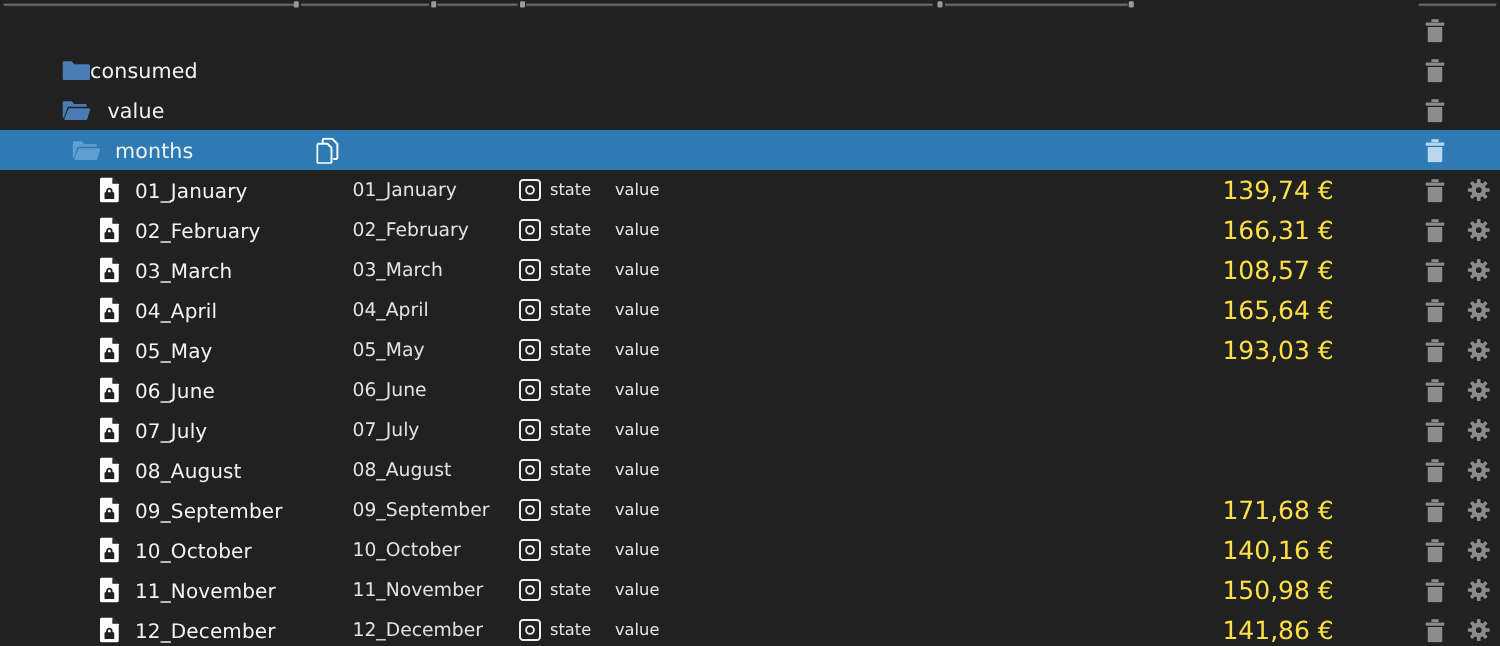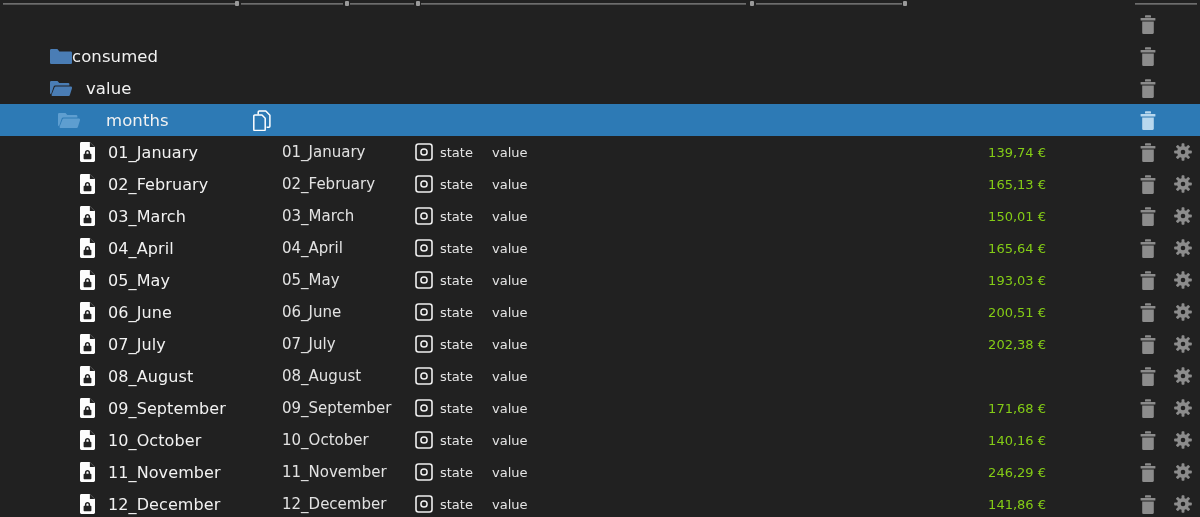--- a/index.html
+++ b/index.html
@@ -111,29 +111,29 @@
     display: flex;
     align-items: center;
     font-size: 13px;
     color: #e4e4e4;
     white-space: nowrap;
   }
 
   
   .cell-amount {
     position: absolute;
-    left: 771px;
+    left: 792px;
     width: 275px;
     top: 0;
     height: 100%;
     display: flex;
     align-items: center;
     justify-content: flex-end;
-    font-size: 13px;
-    color: #84cc16;
+    font-size: 20px;
+    color: #fde047;
     white-space: nowrap;
   }
 
   
   .cell-actions {
     position: absolute;
     left: 1130px;
     width: 70px;
     top: 0;
     height: 100%;
@@ -214,21 +214,21 @@
             </svg></span>
         </div>
       </div>
     </div>
     <div class="row folder-row selected">
       <div class="cell-name" style="left: 58px;">
         <span class="ico folder-icon"><svg viewBox="0 0 22 17" width="22" height="17" xmlns="http://www.w3.org/2000/svg">
             <path fill="#5e9ed0" d="M0 2.2A1.2 1.2 0 0 1 1.2 1h6.3l1.8 2.1h8.9A1.2 1.2 0 0 1 19.4 4.3v1.1H5.1c-.6 0-1.1.35-1.3.9L1.1 14.3C.4 14.1 0 13.5 0 12.8z"></path>
             <path fill="#5e9ed0" d="M5.6 6.6h15.5c.7 0 1.2.7 1 1.35l-2.3 7.3c-.15.45-.6.75-1.05.75H2.6c-.7 0-1.2-.7-1-1.35l2.95-7.3c.15-.45.6-.75 1.05-.75z"></path>
           </svg></span>
-        <span class="label" style="margin-left: 26px;">months</span>
+        <span class="label" style="margin-left: 12px;">months</span>
       </div>
       <div class="cell-state" style="left: 253px;">
         <span class="ico copy-icon"><svg viewBox="0 0 19 21" width="19" height="21" xmlns="http://www.w3.org/2000/svg">
             <path d="M1 4.2h7.2L11.4 7.4v11.3a1 1 0 0 1-1 1H1a1 1 0 0 1-1-1V5.2a1 1 0 0 1 1-1z" transform="translate(0.8,0.8)" fill="none" stroke="#ffffff" stroke-width="1.5" stroke-linejoin="round"></path>
             <path d="M5.2 4.6V2a1 1 0 0 1 1-1h6.6L16.9 5.2v11a1 1 0 0 1-1 1h-2.3" fill="none" stroke="#ffffff" stroke-width="1.5" stroke-linejoin="round"></path>
           </svg></span>
       </div>
       <div class="cell-actions">
         <div class="act-slot">
           <span class="ico trash-icon"><svg viewBox="0 0 16 19" width="16" height="19" xmlns="http://www.w3.org/2000/svg">
@@ -295,21 +295,21 @@
       </div>
       <div class="cell-name2">02_February</div>
       <div class="cell-state">
         <span class="ico state-icon"><svg viewBox="0 0 18 18" width="18" height="18" xmlns="http://www.w3.org/2000/svg">
             <rect x="1" y="1" width="16" height="16" rx="2.5" ry="2.5" fill="none" stroke="#efefef" stroke-width="1.6"></rect>
             <circle cx="9" cy="9" r="3.1" fill="none" stroke="#efefef" stroke-width="1.5"></circle>
           </svg></span>
         <span class="state-label">state</span>
       </div>
       <div class="cell-valuelbl">value</div>
-      <div class="cell-amount">165,13 €</div>
+      <div class="cell-amount">166,31 €</div>
       <div class="cell-actions">
         <div class="act-slot">
           <span class="ico trash-icon"><svg viewBox="0 0 16 19" width="16" height="19" xmlns="http://www.w3.org/2000/svg">
               <rect x="5" y="0.3" width="6" height="2.2" rx="0.6" fill="#8c8c8c"></rect>
               <rect x="0.6" y="2.9" width="14.8" height="2.6" rx="0.6" fill="#8c8c8c"></rect>
               <path fill="#8c8c8c" d="M2.2 6.6h11.6v11.1c0 .65-.53 1.18-1.18 1.18H3.38A1.18 1.18 0 0 1 2.2 17.7z"></path>
             </svg></span>
         </div>
         <div class="act-slot">
           <span class="ico gear-icon"><svg viewBox="0 0 18 18" width="18" height="18" xmlns="http://www.w3.org/2000/svg">
@@ -339,21 +339,21 @@
       </div>
       <div class="cell-name2">03_March</div>
       <div class="cell-state">
         <span class="ico state-icon"><svg viewBox="0 0 18 18" width="18" height="18" xmlns="http://www.w3.org/2000/svg">
             <rect x="1" y="1" width="16" height="16" rx="2.5" ry="2.5" fill="none" stroke="#efefef" stroke-width="1.6"></rect>
             <circle cx="9" cy="9" r="3.1" fill="none" stroke="#efefef" stroke-width="1.5"></circle>
           </svg></span>
         <span class="state-label">state</span>
       </div>
       <div class="cell-valuelbl">value</div>
-      <div class="cell-amount">150,01 €</div>
+      <div class="cell-amount">108,57 €</div>
       <div class="cell-actions">
         <div class="act-slot">
           <span class="ico trash-icon"><svg viewBox="0 0 16 19" width="16" height="19" xmlns="http://www.w3.org/2000/svg">
               <rect x="5" y="0.3" width="6" height="2.2" rx="0.6" fill="#8c8c8c"></rect>
               <rect x="0.6" y="2.9" width="14.8" height="2.6" rx="0.6" fill="#8c8c8c"></rect>
               <path fill="#8c8c8c" d="M2.2 6.6h11.6v11.1c0 .65-.53 1.18-1.18 1.18H3.38A1.18 1.18 0 0 1 2.2 17.7z"></path>
             </svg></span>
         </div>
         <div class="act-slot">
           <span class="ico gear-icon"><svg viewBox="0 0 18 18" width="18" height="18" xmlns="http://www.w3.org/2000/svg">
@@ -471,21 +471,20 @@
       </div>
       <div class="cell-name2">06_June</div>
       <div class="cell-state">
         <span class="ico state-icon"><svg viewBox="0 0 18 18" width="18" height="18" xmlns="http://www.w3.org/2000/svg">
             <rect x="1" y="1" width="16" height="16" rx="2.5" ry="2.5" fill="none" stroke="#efefef" stroke-width="1.6"></rect>
             <circle cx="9" cy="9" r="3.1" fill="none" stroke="#efefef" stroke-width="1.5"></circle>
           </svg></span>
         <span class="state-label">state</span>
       </div>
       <div class="cell-valuelbl">value</div>
-      <div class="cell-amount">200,51 €</div>
       <div class="cell-actions">
         <div class="act-slot">
           <span class="ico trash-icon"><svg viewBox="0 0 16 19" width="16" height="19" xmlns="http://www.w3.org/2000/svg">
               <rect x="5" y="0.3" width="6" height="2.2" rx="0.6" fill="#8c8c8c"></rect>
               <rect x="0.6" y="2.9" width="14.8" height="2.6" rx="0.6" fill="#8c8c8c"></rect>
               <path fill="#8c8c8c" d="M2.2 6.6h11.6v11.1c0 .65-.53 1.18-1.18 1.18H3.38A1.18 1.18 0 0 1 2.2 17.7z"></path>
             </svg></span>
         </div>
         <div class="act-slot">
           <span class="ico gear-icon"><svg viewBox="0 0 18 18" width="18" height="18" xmlns="http://www.w3.org/2000/svg">
@@ -515,21 +514,20 @@
       </div>
       <div class="cell-name2">07_July</div>
       <div class="cell-state">
         <span class="ico state-icon"><svg viewBox="0 0 18 18" width="18" height="18" xmlns="http://www.w3.org/2000/svg">
             <rect x="1" y="1" width="16" height="16" rx="2.5" ry="2.5" fill="none" stroke="#efefef" stroke-width="1.6"></rect>
             <circle cx="9" cy="9" r="3.1" fill="none" stroke="#efefef" stroke-width="1.5"></circle>
           </svg></span>
         <span class="state-label">state</span>
       </div>
       <div class="cell-valuelbl">value</div>
-      <div class="cell-amount">202,38 €</div>
       <div class="cell-actions">
         <div class="act-slot">
           <span class="ico trash-icon"><svg viewBox="0 0 16 19" width="16" height="19" xmlns="http://www.w3.org/2000/svg">
               <rect x="5" y="0.3" width="6" height="2.2" rx="0.6" fill="#8c8c8c"></rect>
               <rect x="0.6" y="2.9" width="14.8" height="2.6" rx="0.6" fill="#8c8c8c"></rect>
               <path fill="#8c8c8c" d="M2.2 6.6h11.6v11.1c0 .65-.53 1.18-1.18 1.18H3.38A1.18 1.18 0 0 1 2.2 17.7z"></path>
             </svg></span>
         </div>
         <div class="act-slot">
           <span class="ico gear-icon"><svg viewBox="0 0 18 18" width="18" height="18" xmlns="http://www.w3.org/2000/svg">
@@ -690,21 +688,21 @@
       </div>
       <div class="cell-name2">11_November</div>
       <div class="cell-state">
         <span class="ico state-icon"><svg viewBox="0 0 18 18" width="18" height="18" xmlns="http://www.w3.org/2000/svg">
             <rect x="1" y="1" width="16" height="16" rx="2.5" ry="2.5" fill="none" stroke="#efefef" stroke-width="1.6"></rect>
             <circle cx="9" cy="9" r="3.1" fill="none" stroke="#efefef" stroke-width="1.5"></circle>
           </svg></span>
         <span class="state-label">state</span>
       </div>
       <div class="cell-valuelbl">value</div>
-      <div class="cell-amount">246,29 €</div>
+      <div class="cell-amount">150,98 €</div>
       <div class="cell-actions">
         <div class="act-slot">
           <span class="ico trash-icon"><svg viewBox="0 0 16 19" width="16" height="19" xmlns="http://www.w3.org/2000/svg">
               <rect x="5" y="0.3" width="6" height="2.2" rx="0.6" fill="#8c8c8c"></rect>
               <rect x="0.6" y="2.9" width="14.8" height="2.6" rx="0.6" fill="#8c8c8c"></rect>
               <path fill="#8c8c8c" d="M2.2 6.6h11.6v11.1c0 .65-.53 1.18-1.18 1.18H3.38A1.18 1.18 0 0 1 2.2 17.7z"></path>
             </svg></span>
         </div>
         <div class="act-slot">
           <span class="ico gear-icon"><svg viewBox="0 0 18 18" width="18" height="18" xmlns="http://www.w3.org/2000/svg">

